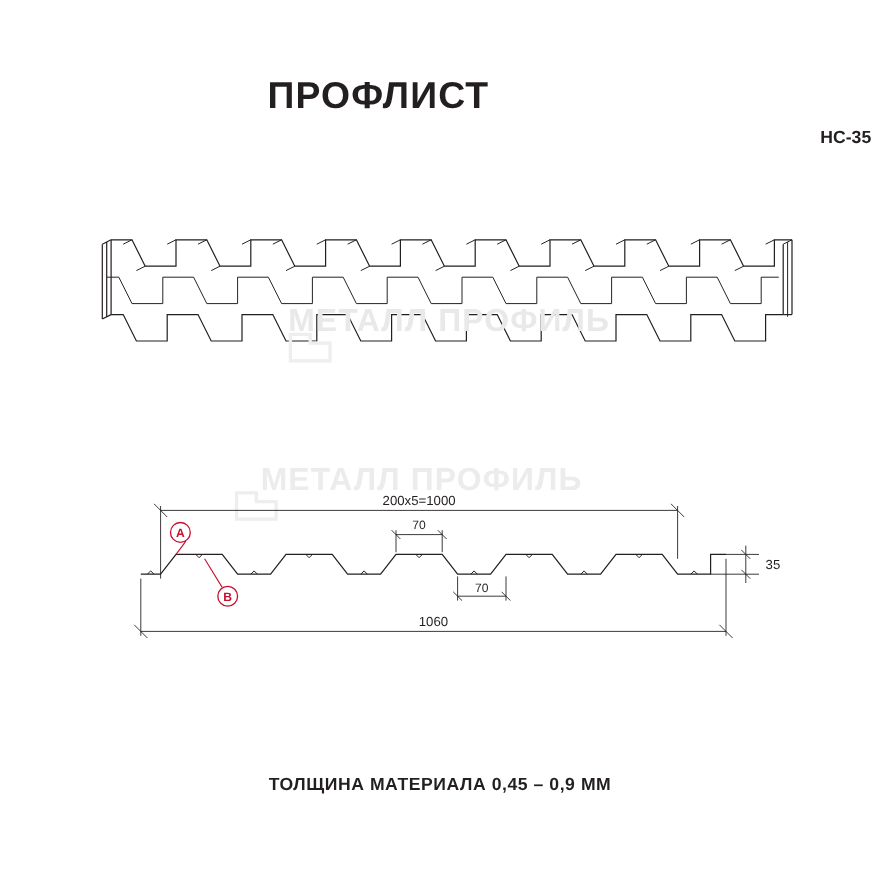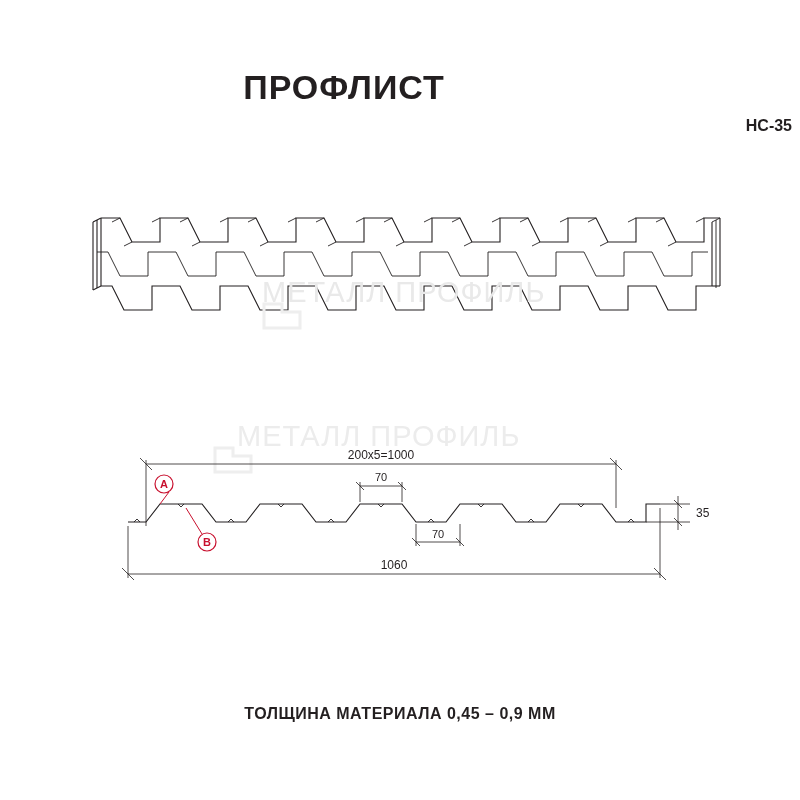--- a/index.html
+++ b/index.html
@@ -62,21 +62,21 @@
     position: absolute;
     left: 90px;
     top: 434px;
     width: 630px;
     height: 180px;
   }
   .wm {
     position: absolute;
     pointer-events: none;
     color: #efefef;
-    font-weight: normal;
+    font-weight: bold;
     font-family: "Liberation Sans", sans-serif;
     white-space: nowrap;
     letter-spacing: 1px;
   }
   .wm1 {
     left: 262px;
     top: 276px;
     font-size: 29px;
     color: #e9e9e9;
   }

